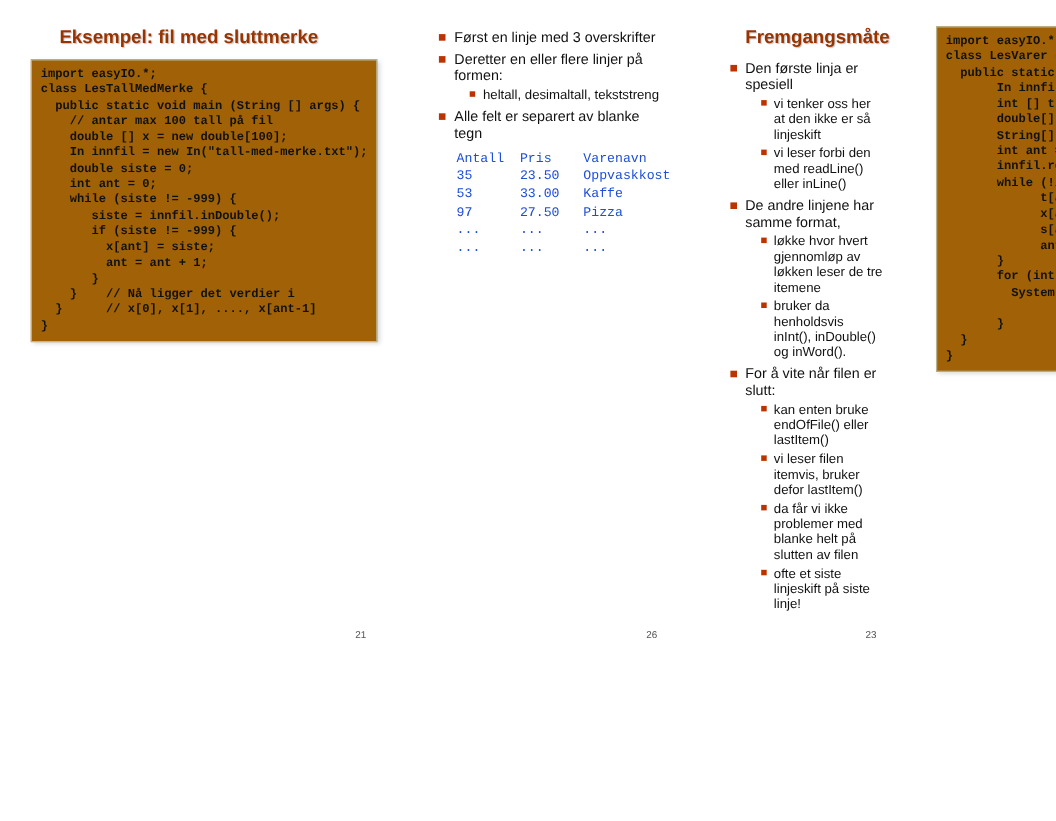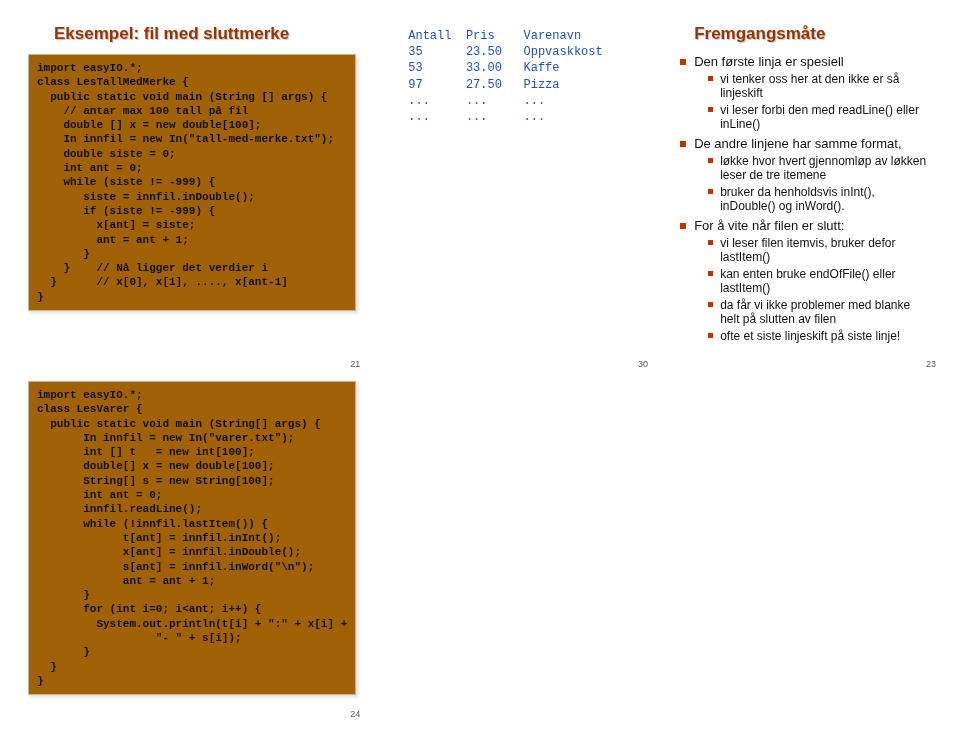--- a/index.html
+++ b/index.html
@@ -5,22 +5,23 @@
   body {
     margin: 0;
     padding: 0;
     background: #fff;
     font-family: Arial, Helvetica, sans-serif;
     font-size: 12px;
     width: 960px;
   }
   .page {
     display: grid;
-    grid-template-columns: 1fr 1fr 1fr;
+    grid-template-columns: 1fr 1fr 1fr 1fr;
     grid-template-rows: auto auto;
+    gap: 20px;
     padding: 14px 16px;
     box-sizing: border-box;
   }
   .slide {
     position: relative;
     padding: 6px 10px 22px 10px;
     box-sizing: border-box;
     min-height: 320px;
   }
   .slide-title {
@@ -40,21 +41,21 @@
     font-size: 11px;
     font-weight: bold;
     color: #111;
     white-space: pre;
     line-height: 1.3;
     overflow: hidden;
   }
   .pagenum {
     position: absolute;
     bottom: 2px;
-    right: 8px;
+    right: 22px;
     font-size: 9px;
     color: #555;
   }
   ul.bullets {
     list-style: none;
     padding: 0 6px 0 14px;
     margin: 6px 0;
   }
   ul.bullets > li {
     position: relative;
@@ -129,27 +130,37 @@
          x[ant] = siste;
          ant = ant + 1;
        }
     }    // Nå ligger det verdier i
   }      // x[0], x[1], ...., x[ant-1]
 }</div>
     <div class="pagenum">21</div>
   </div>
 
   <div class="slide">
+    <ul class="bullets">
+      <li><span>Først en linje med 3 overskrifter</span></li>
+      <li>
+        <span>Deretter en eller flere linjer på formen:</span>
+        <ul class="subbullets">
+          <li>heltall, desimaltall, tekststreng</li>
+        </ul>
+      </li>
+      <li><span>Alle felt er separert av blanke tegn</span></li>
+    </ul>
     <div class="pre-data">Antall  Pris    Varenavn
 35      23.50   Oppvaskkost
 53      33.00   Kaffe
 97      27.50   Pizza
 ...     ...     ...
 ...     ...     ...</div>
-    <div class="pagenum">30</div>
+    <div class="pagenum">26</div>
   </div>
 
   <div class="slide">
     <div class="slide-title">Fremgangsmåte</div>
     <ul class="bullets">
       <li>
         <span>Den første linja er spesiell</span>
         <ul class="subbullets">
           <li>vi tenker oss her at den ikke er så linjeskift</li>
           <li>vi leser forbi den med readLine() eller inLine()</li>
@@ -158,22 +169,22 @@
       <li>
         <span>De andre linjene har samme format,</span>
         <ul class="subbullets">
           <li>løkke hvor hvert gjennomløp av løkken leser de tre itemene</li>
           <li>bruker da henholdsvis inInt(), inDouble() og inWord().</li>
         </ul>
       </li>
       <li>
         <span>For å vite når filen er slutt:</span>
         <ul class="subbullets">
+          <li>kan enten bruke endOfFile() eller lastItem()</li>
           <li>vi leser filen itemvis, bruker defor lastItem()</li>
-          <li>kan enten bruke endOfFile() eller lastItem()</li>
           <li>da får vi ikke problemer med blanke helt på slutten av filen</li>
           <li>ofte et siste linjeskift på siste linje!</li>
         </ul>
       </li>
     </ul>
     <div class="pagenum">23</div>
   </div>
 
   <div class="slide">
     <div class="codebox">import easyIO.*;

